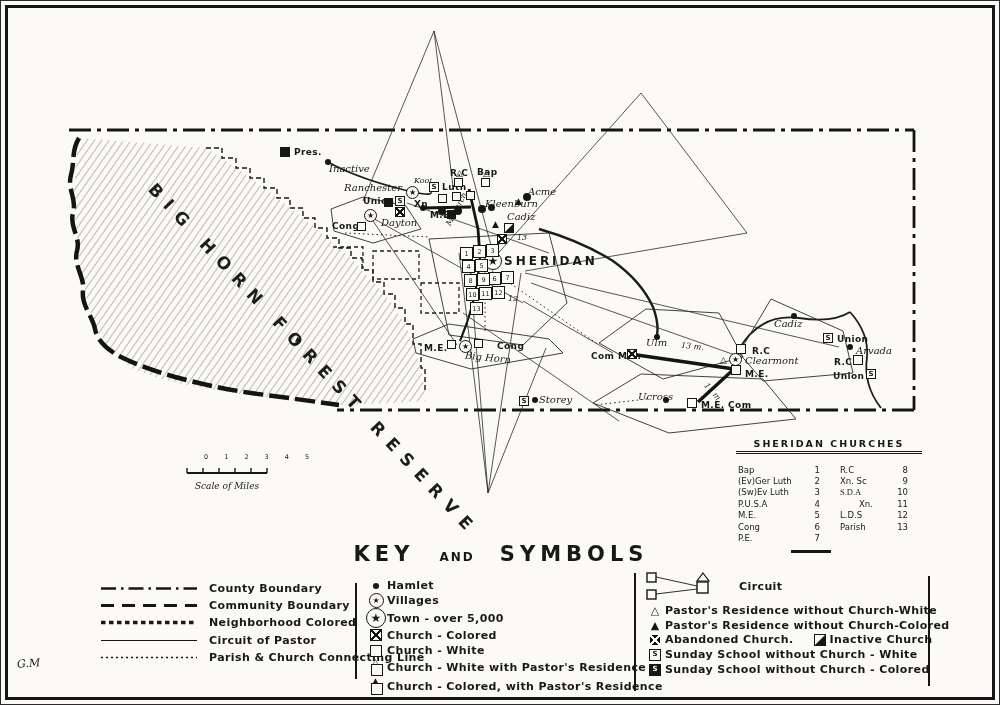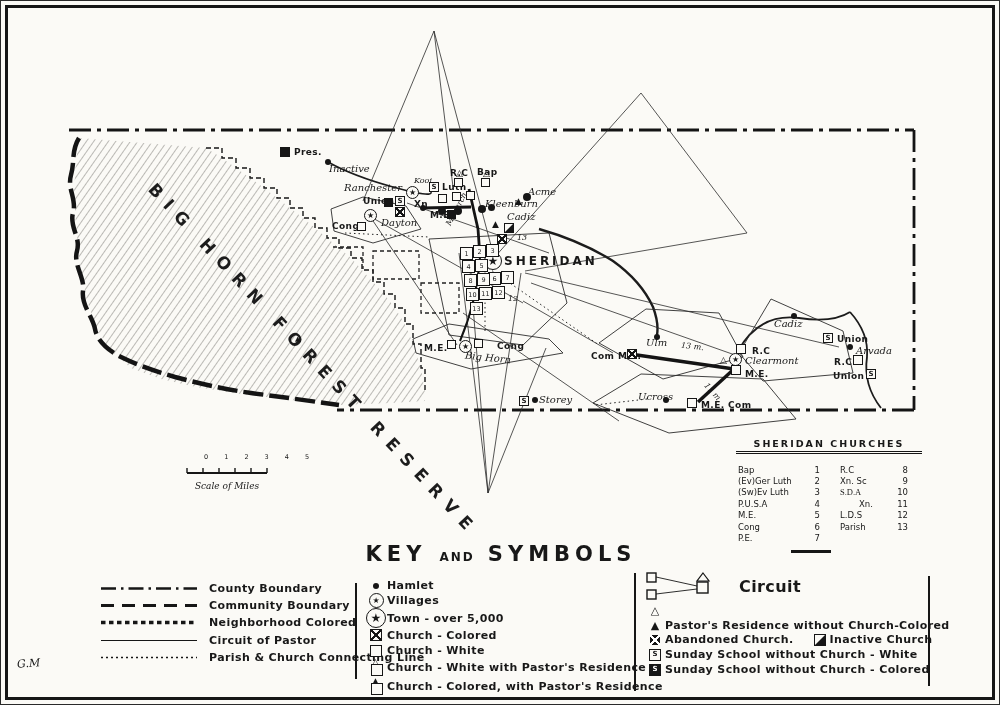--- a/index.html
+++ b/index.html
@@ -46,21 +46,21 @@
   #churches .ttl{font:600 9.5px "DejaVu Sans",sans-serif;letter-spacing:2px;text-align:center;
                  border-bottom:3px double #161616;padding-bottom:2px;margin:0 8px 5px 2px;white-space:nowrap;}
   .tcol{position:absolute;top:26px;}
   .tcol .trow{display:flex;height:11.4px;align-items:center;}
   .tcol .nm{width:66px;white-space:nowrap;}
   .tcol .no{width:16px;text-align:right;}
   #tbl-underline{position:absolute;left:57px;top:112px;width:40px;height:3px;background:#161616;}
   
   #keytitle{position:absolute;left:0;top:541px;width:1000px;text-align:center;white-space:nowrap;}
   #keytitle .k1{font:700 21px "DejaVu Sans",sans-serif;letter-spacing:5px;}
-  #keytitle .k2{font:700 12px "DejaVu Sans",sans-serif;letter-spacing:2px;margin:0 8px;}
+  #keytitle .k2{font:700 12px "DejaVu Sans",sans-serif;letter-spacing:2px;margin:0 20px;}
   
   .vsep{position:absolute;width:1.5px;background:#161616;}
   #leg-left{position:absolute;left:98px;top:579px;}
   #leg-left .row{display:flex;align-items:center;height:17.2px;}
   #leg-left svg{margin-right:10px;}
   .legtxt{font:600 11px "DejaVu Sans",sans-serif;letter-spacing:.4px;white-space:nowrap;}
   #leg-mid{position:absolute;left:364px;top:577px;}
   #leg-mid .row{display:flex;align-items:center;height:15.3px;}
   #leg-mid .row.tall{height:19px;}
   #leg-mid .ic{width:22px;display:flex;justify-content:center;}
@@ -484,26 +484,27 @@
   <div id="leg-right">
     <div class="circ-row">
       <svg width="80" height="32">
         <rect x="2" y="3" width="9" height="9" fill="#fbfaf6" stroke="#161616" stroke-width="1.4"></rect>
         <rect x="2" y="20" width="9" height="9" fill="#fbfaf6" stroke="#161616" stroke-width="1.4"></rect>
         <line x1="11" y1="7" x2="52" y2="16" stroke="#161616" stroke-width="0.9"></line>
         <line x1="11" y1="24" x2="52" y2="19" stroke="#161616" stroke-width="0.9"></line>
         <rect x="52" y="12" width="11" height="11" fill="#fbfaf6" stroke="#161616" stroke-width="1.4"></rect>
         <path d="M58,3 L64,11 L52,11 Z" fill="none" stroke="#161616" stroke-width="1.2"></path>
       </svg>
-      <span class="legtxt" style="font-size:16px;margin-left:14px;">Circuit</span>
+      <span class="legtxt" style="font-size:11px;margin-left:14px;">Circuit</span>
     </div>
     <div class="row">
       <span class="ic">
           <span class="tri" style="position:static;font-size:11px;">△</span>
         </span>
+      <span class="legtxt">Pastor's Residence without Church-White</span>
     </div>
     <div class="row">
       <span class="ic">
           <span class="tri" style="position:static;font-size:11px;">▲</span>
         </span>
       <span class="legtxt">Pastor's Residence without Church-Colored</span>
     </div>
     <div class="row">
       <span class="ic">
           <span class="sqab" style="display:inline-block;"></span>

